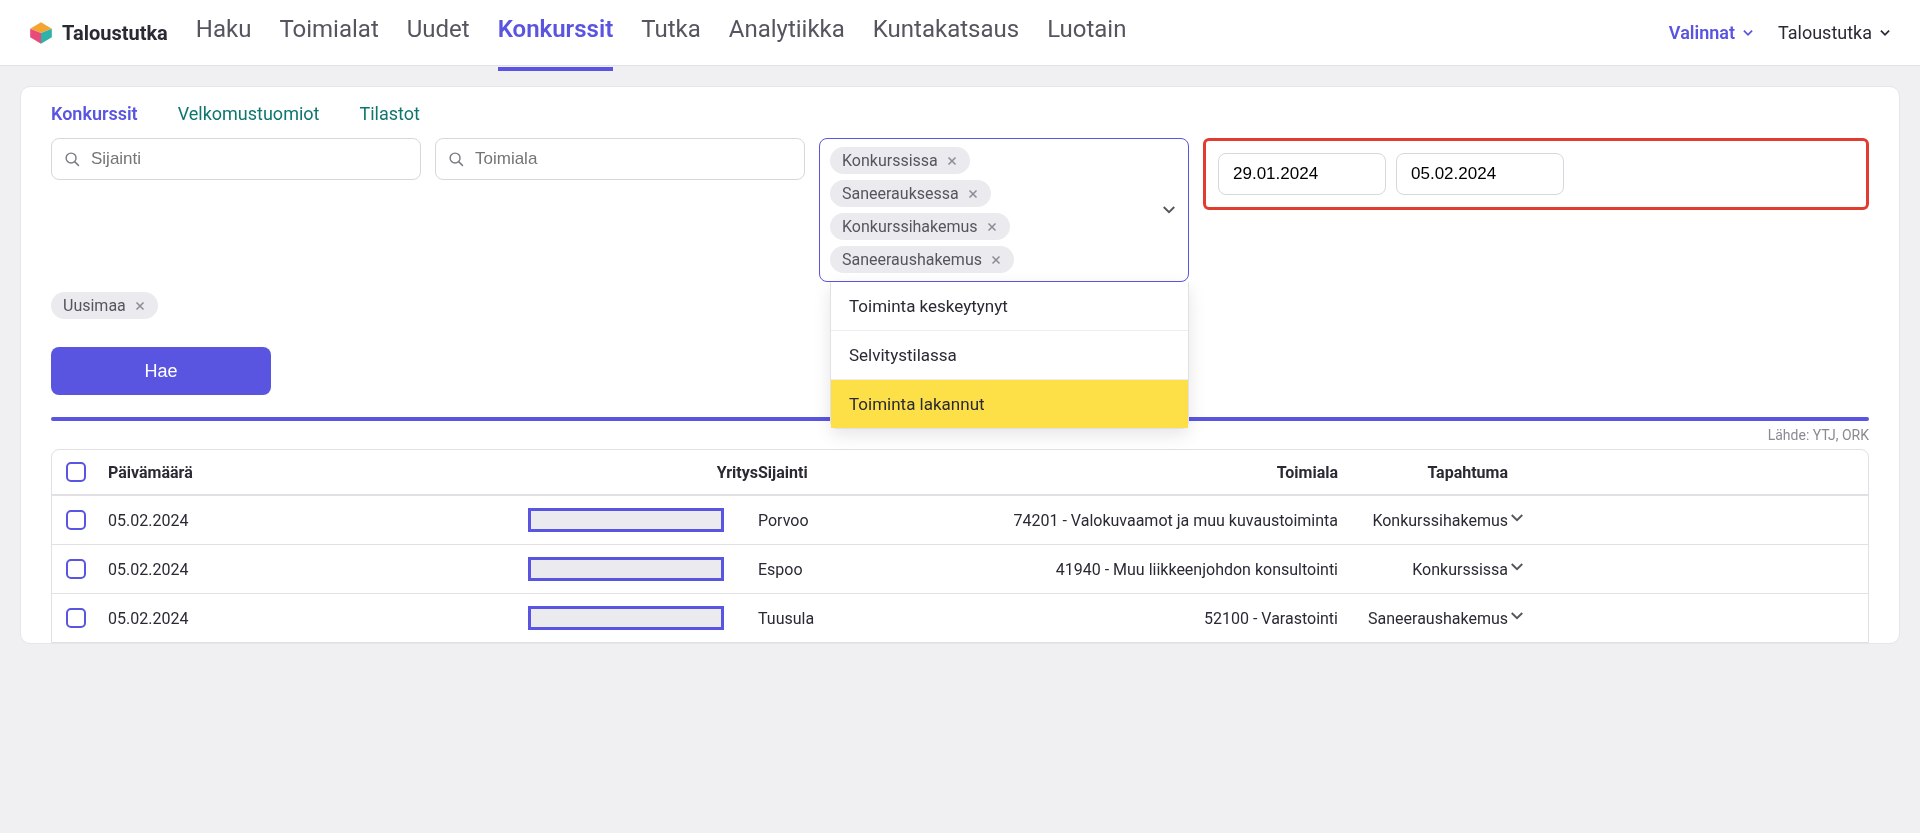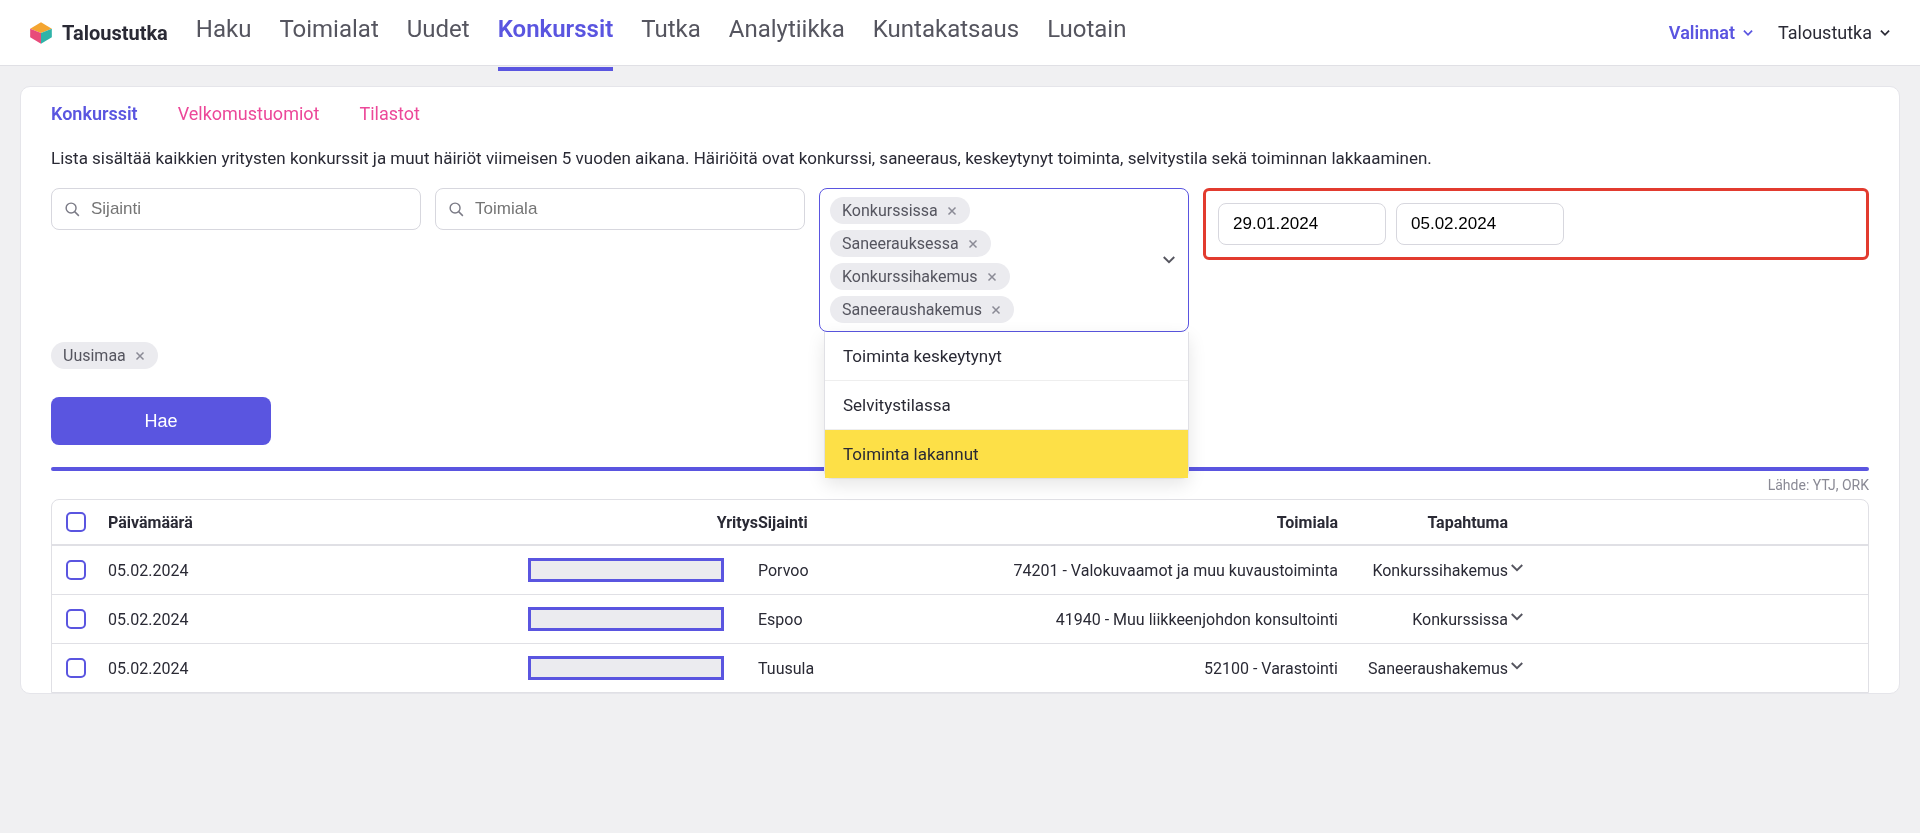--- a/index.html
+++ b/index.html
@@ -72,21 +72,21 @@
     border-radius: 10px;
     border: 1px solid #e5e5ea;
     padding: 0 0 0 0;
   }
   .subtabs {
     display: flex;
     gap: 40px;
     padding: 16px 30px 14px;
   }
   .subtab {
-    color: #ec4899;
+    color: #0f766e;
     font-size: 18px;
     cursor: pointer;
   }
   .subtab.active {
     color: #5a55e0;
     font-weight: 600;
   }
   .desc {
     padding: 10px 30px 20px;
     font-size: 17px;
@@ -150,21 +150,21 @@
   .status-caret {
     position: absolute;
     right: 10px;
     top: 50%;
     transform: translateY(-50%);
     width: 18px; height: 18px;
     color: #55555f;
   }
   .status-dropdown {
     position: absolute;
-    left: 5px; right: 0;
+    left: 11px; right: 0;
     background: #fff;
     border: 1px solid #e0e0e5;
     border-top: none;
     border-radius: 0 0 8px 8px;
     box-shadow: 0 6px 18px rgba(0,0,0,.10);
     z-index: 10;
   }
   .status-option {
     padding: 14px 18px;
     font-size: 17px;
@@ -298,21 +298,20 @@
 </div>
 
 <div class="page">
 
   <div class="subtabs" id="subtabs">
       <div class="subtab active">Konkurssit</div>
       <div class="subtab">Velkomustuomiot</div>
       <div class="subtab">Tilastot</div>
     </div>
 
-  <div class="desc">Lista sisältää kaikkien yritysten konkurssit ja muut häiriöt viimeisen 5 vuoden aikana. Häiriöitä ovat konkurssi, saneeraus, keskeytynyt toiminta, selvitystila sekä toiminnan lakkaaminen.</div>
 
   <div class="filters">
     <div class="field">
       <svg class="search-icon" viewBox="0 0 24 24">
           <circle cx="10" cy="10" r="7" fill="none" stroke="currentColor" stroke-width="2"></circle>
           <line x1="15" y1="15" x2="21" y2="21" stroke="currentColor" stroke-width="2"></line>
         </svg>
       <input type="text" placeholder="Sijainti" style="">
     </div>
     <div class="field">

